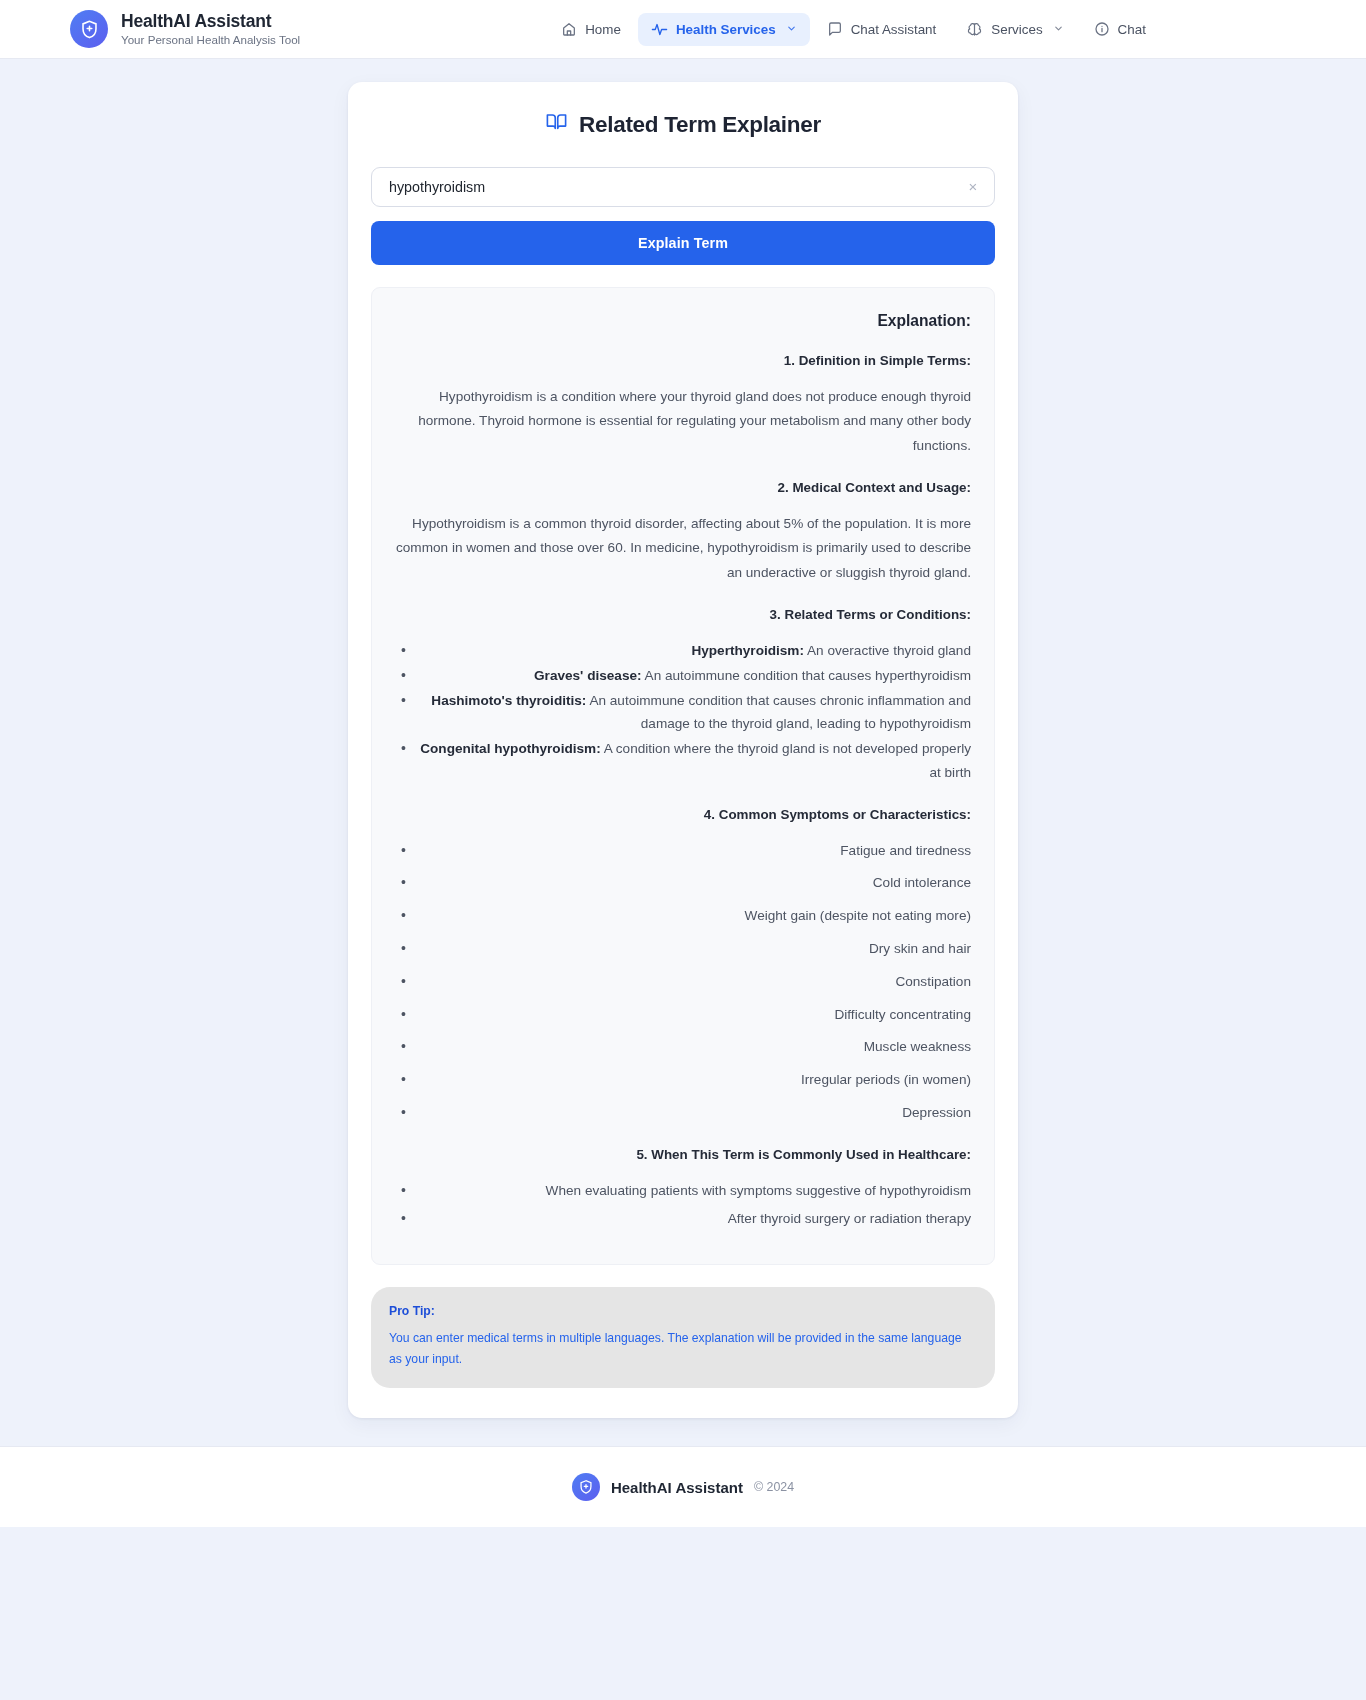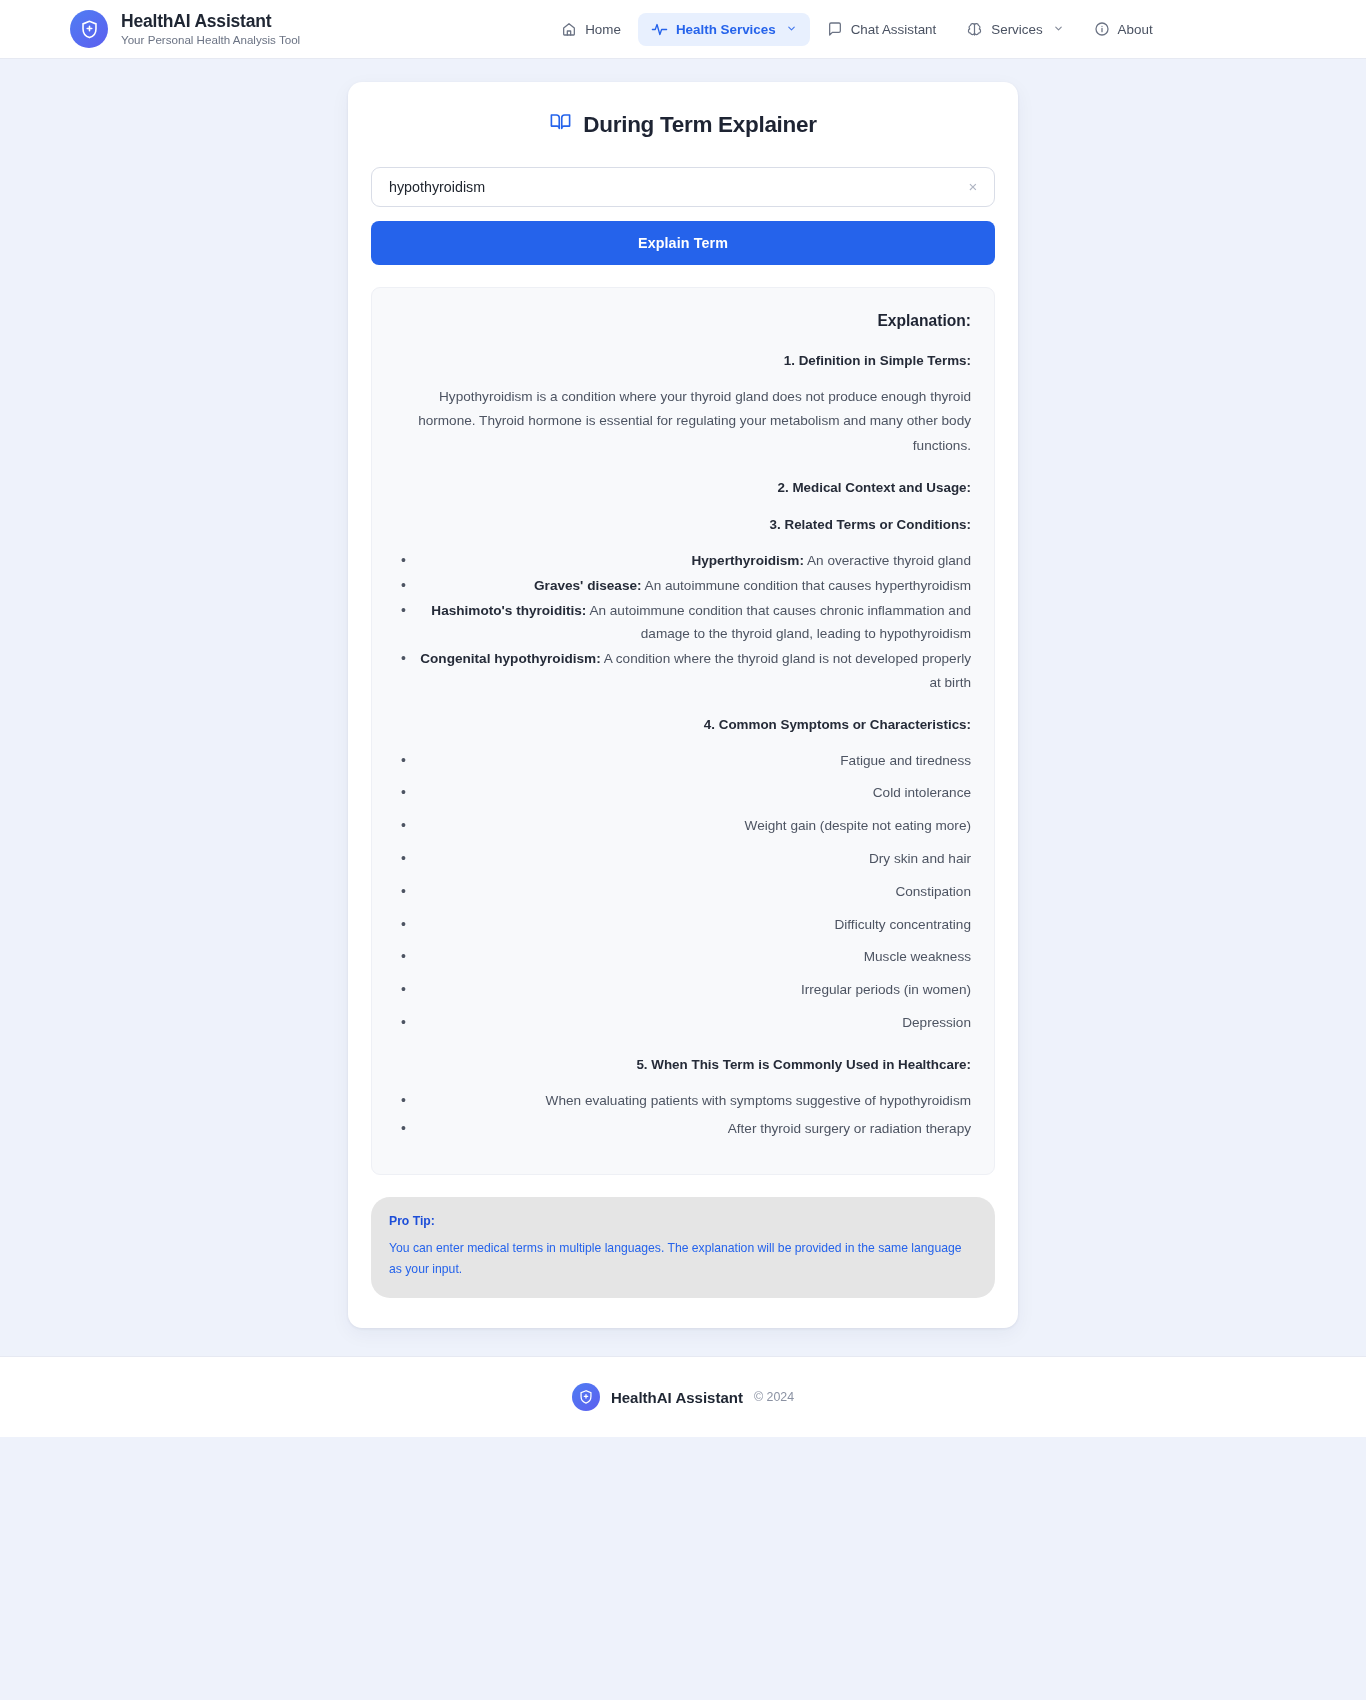--- a/index.html
+++ b/index.html
@@ -230,52 +230,53 @@
       </span>
     </div>
 
     <div class="nav-item">
       <span class="nicon">
         <svg width="16" height="16" viewBox="0 0 24 24" fill="none" stroke="#6b7384" stroke-width="1.9" stroke-linecap="round" stroke-linejoin="round">
             <circle cx="12" cy="12" r="9"></circle>
             <path d="M12 11v5M12 8h.01"></path>
           </svg>
       </span>
-      <span>About</span>
+      <span>Chat</span>
     </div>
   </nav>
 </div>
 
 <div class="page">
   <div class="card">
 
     <div class="card-title">
       <span>
         <svg width="23" height="23" viewBox="0 0 24 24" fill="none" stroke="#2563eb" stroke-width="1.7" stroke-linecap="round" stroke-linejoin="round">
             <path d="M2.5 5.2h5.2a3 3 0 0 1 3 3v11a2.4 2.4 0 0 0-2.4-2.4H2.5Z"></path>
             <path d="M21.5 5.2h-5.2a3 3 0 0 0-3 3v11a2.4 2.4 0 0 1 2.4-2.4h5.8Z"></path>
           </svg>
       </span>
-      <span>During Term Explainer</span>
+      <span>Related Term Explainer</span>
     </div>
 
     <div class="search-wrap">
       <input class="search-input" type="text" value="hypothyroidism" style="">
       <button class="clear-btn">×</button>
     </div>
 
     <button class="explain-btn">Explain Term</button>
 
     <div class="explanation">
       <h2>Explanation:</h2>
 
       <div class="sec-head">1. Definition in Simple Terms:</div>
       <p class="para">Hypothyroidism is a condition where your thyroid gland does not produce enough thyroid hormone. Thyroid hormone is essential for regulating your metabolism and many other body functions.</p>
 
       <div class="sec-head">2. Medical Context and Usage:</div>
+      <p class="para">Hypothyroidism is a common thyroid disorder, affecting about 5% of the population. It is more common in women and those over 60. In medicine, hypothyroidism is primarily used to describe an underactive or sluggish thyroid gland.</p>
 
       <div class="sec-head">3. Related Terms or Conditions:</div>
       <ul class="blist">
         <li><b>Hyperthyroidism:</b><span> An overactive thyroid gland</span></li>
         <li><b>Graves' disease:</b><span> An autoimmune condition that causes hyperthyroidism</span></li>
         <li><b>Hashimoto's thyroiditis:</b><span> An autoimmune condition that causes chronic inflammation and damage to the thyroid gland, leading to hypothyroidism</span></li>
         <li><b>Congenital hypothyroidism:</b><span> A condition where the thyroid gland is not developed properly at birth</span></li>
       </ul>
 
       <div class="sec-head">4. Common Symptoms or Characteristics:</div>

